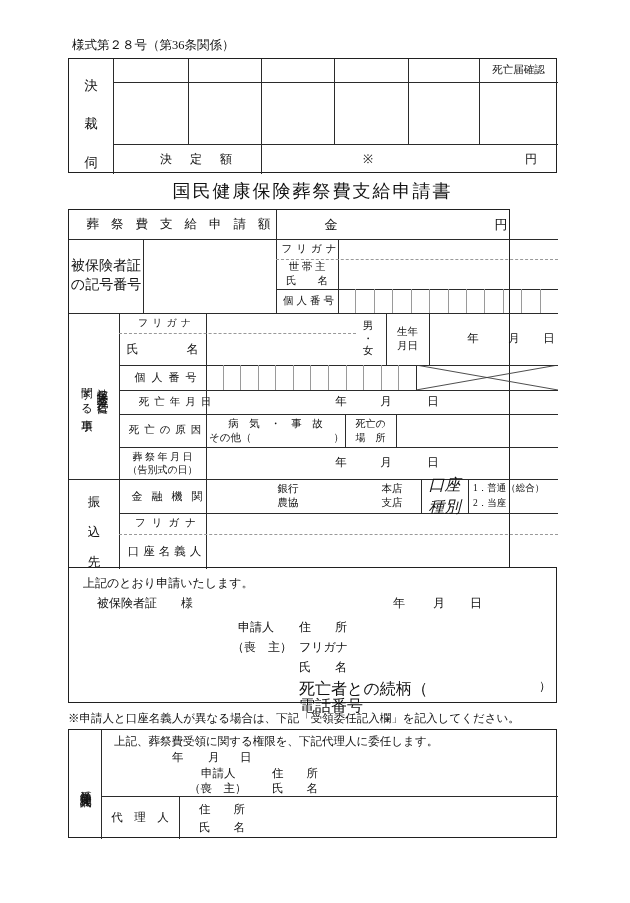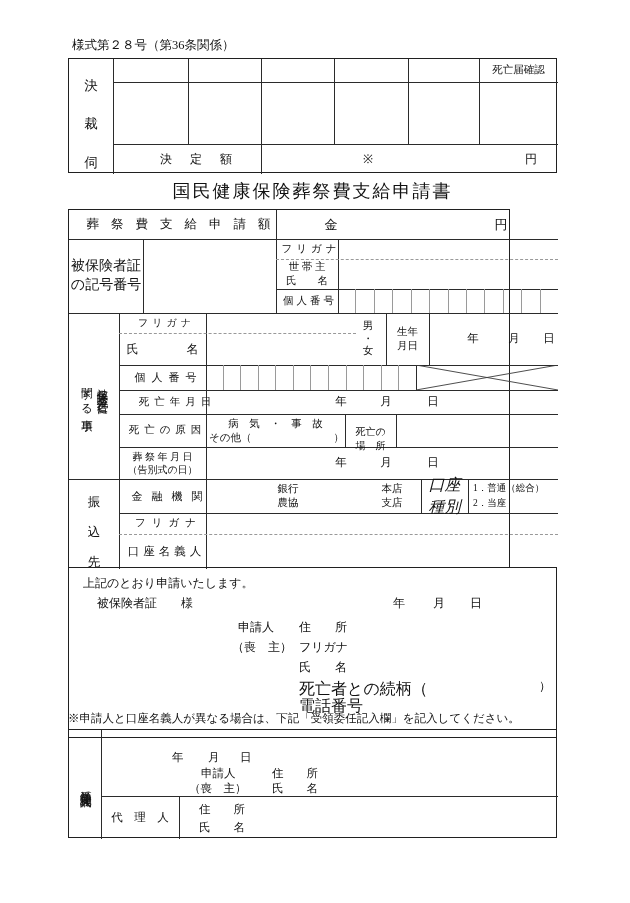--- a/index.html
+++ b/index.html
@@ -142,21 +142,21 @@
     <div class="cell" style="left:264px;top:180px;width:16px;height:24px;font-size:11.5px;">年</div>
     <div class="cell" style="left:309px;top:180px;width:16px;height:24px;font-size:11.5px;">月</div>
     <div class="cell" style="left:356px;top:180px;width:16px;height:24px;font-size:11.5px;">日</div>
 
     <div class="cell" style="left:50px;top:204px;width:87px;height:33px;font-size:10.5px;letter-spacing:5px;padding-left:5px;">死亡の原因</div>
     <div class="cell" style="left:138px;top:207px;width:137px;height:14px;font-size:10.5px;text-align:center;">病　気　・　事　故</div>
     <div class="abs" style="left:138px;top:221px;width:135px;height:14px;display:flex;justify-content:space-between;font-size:10.5px;padding:0 2px;">
       <span>その他（</span>
       <span>）</span>
     </div>
-    <div class="cell" style="left:276px;top:204px;width:51px;height:33px;font-size:10px;margin-top:8px;">死亡の
+    <div class="cell" style="left:276px;top:204px;width:51px;height:33px;font-size:10px;">死亡の
 場　所</div>
 
     <div class="cell" style="left:50px;top:237px;width:87px;height:32px;font-size:10px;">葬 祭 年 月 日
 （告別式の日）</div>
     <div class="cell" style="left:264px;top:237px;width:16px;height:32px;font-size:11.5px;">年</div>
     <div class="cell" style="left:309px;top:237px;width:16px;height:32px;font-size:11.5px;">月</div>
     <div class="cell" style="left:356px;top:237px;width:16px;height:32px;font-size:11.5px;">日</div>
 
     <div class="cell flexcol" style="left:0;top:269px;width:50px;height:90px;padding:8px 0;font-size:12.5px;">
       <span>振</span>
@@ -169,21 +169,21 @@
     <div class="cell" style="left:300px;top:269px;width:46px;height:34px;font-size:10.5px;">本店
 支店</div>
     <div class="cell" style="left:352px;top:269px;width:47px;height:34px;font-size:16px;font-style:italic;">口座
 種別</div>
     <div class="cell leftal" style="left:399px;top:269px;width:90px;height:34px;font-size:9.5px;padding-left:5px;line-height:1.6;">1．普通（総合）
 2．当座</div>
     <div class="cell" style="left:50px;top:303px;width:87px;height:21px;font-size:10.5px;letter-spacing:6px;padding-left:6px;">フリガナ</div>
     <div class="cell" style="left:50px;top:324px;width:87px;height:35px;font-size:11.5px;letter-spacing:4px;padding-left:4px;">口座名義人</div>
   </div>
 
-  <div class="box" style="left:68px;top:567px;width:489px;height:171px;">
+  <div class="box" style="left:68px;top:567px;width:489px;height:136px;">
     <div class="t" style="left:14px;top:8px;font-size:12px;">上記のとおり申請いたします。</div>
     <div class="t" style="left:28px;top:28px;font-size:12px;">被保険者証　　様</div>
     <div class="t" style="left:324px;top:28px;font-size:12px;">年</div>
     <div class="t" style="left:364px;top:28px;font-size:12px;">月</div>
     <div class="t" style="left:401px;top:28px;font-size:12px;">日</div>
     <div class="t" style="left:169px;top:52px;font-size:12px;">申請人</div>
     <div class="t" style="left:163px;top:72px;font-size:12px;">（喪　主）</div>
     <div class="t" style="left:230px;top:52px;font-size:12px;">住　　所</div>
     <div class="t" style="left:230px;top:72px;font-size:12px;">フリガナ</div>
     <div class="t" style="left:230px;top:92px;font-size:12px;">氏　　名</div>
@@ -194,20 +194,21 @@
 
   <div class="t" style="left:68px;top:712px;font-size:11.5px;">※申請人と口座名義人が異なる場合は、下記「受領委任記入欄」を記入してください。</div>
 
   <div class="box" style="left:68px;top:729px;width:489px;height:109px;">
     <div class="vl" style="left:32px;top:0;height:109px;"></div>
     <div class="vl" style="left:110px;top:66px;height:43px;"></div>
     <div class="hl" style="left:32px;top:66px;width:457px;"></div>
 
     <div class="cell vtext" style="left:0;top:0;width:32px;height:109px;font-size:11.5px;letter-spacing:1px;">受領委任記入欄</div>
 
+    <div class="t" style="left:45px;top:5px;font-size:11.5px;">上記、葬祭費受領に関する権限を、下記代理人に委任します。</div>
     <div class="t" style="left:103px;top:21px;font-size:11.5px;">年</div>
     <div class="t" style="left:139px;top:21px;font-size:11.5px;">月</div>
     <div class="t" style="left:171px;top:21px;font-size:11.5px;">日</div>
     <div class="t" style="left:132px;top:37px;font-size:11.5px;">申請人</div>
     <div class="t" style="left:120px;top:52px;font-size:11.5px;">（喪　主）</div>
     <div class="t" style="left:203px;top:37px;font-size:11.5px;">住　　所</div>
     <div class="t" style="left:203px;top:52px;font-size:11.5px;">氏　　名</div>
 
     <div class="cell" style="left:32px;top:66px;width:78px;height:43px;font-size:11.5px;">代　理　人</div>
     <div class="t" style="left:130px;top:73px;font-size:11.5px;">住　　所</div>

